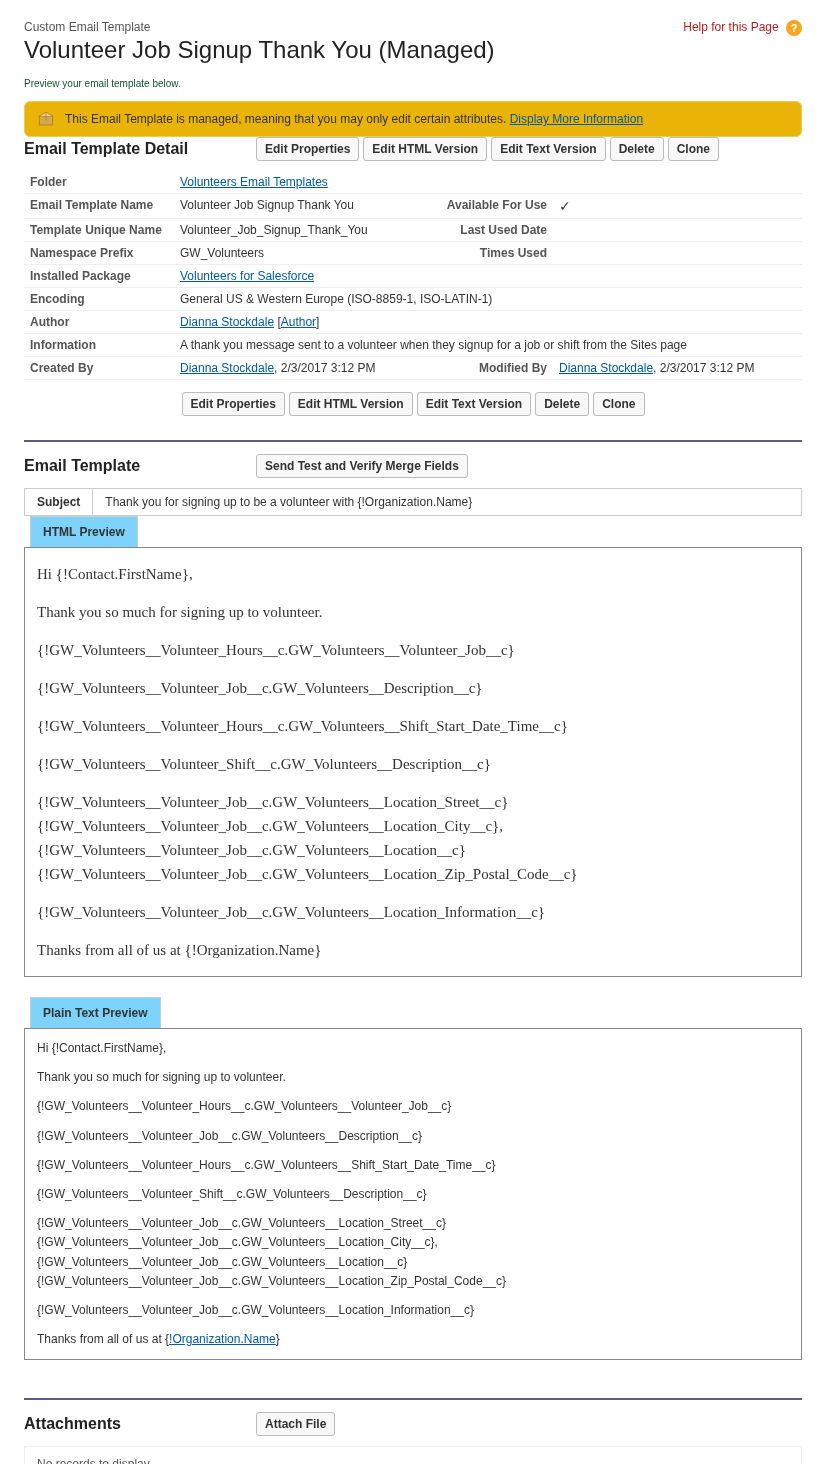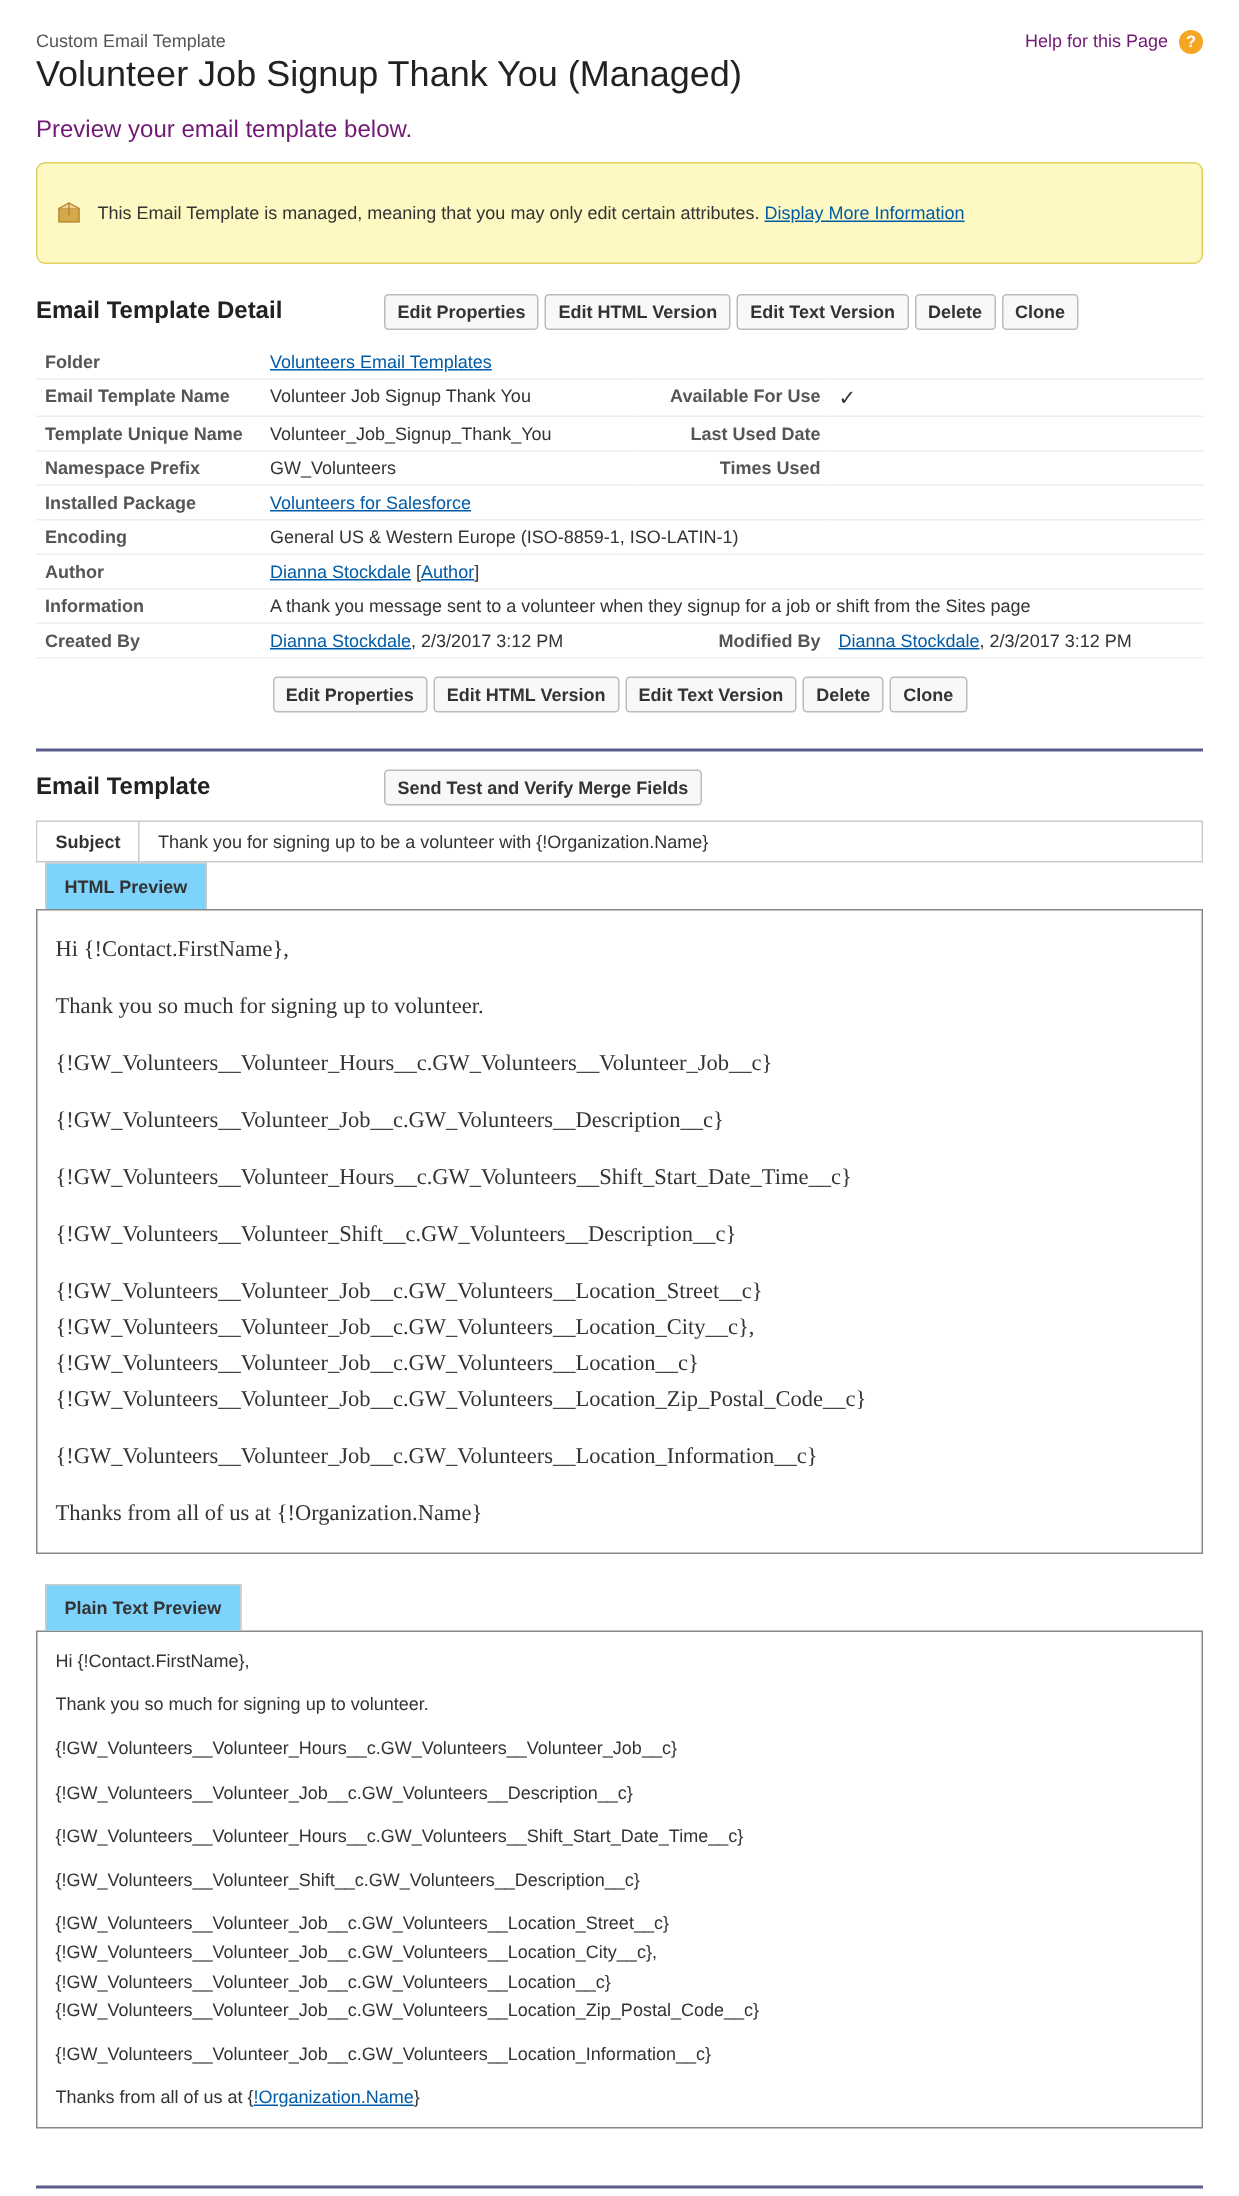--- a/index.html
+++ b/index.html
@@ -2,24 +2,24 @@
 <html><head>
 <meta charset="utf-8">
 <style>
 * { box-sizing: border-box; margin: 0; padding: 0; }
 body { font-family: Arial, Helvetica, sans-serif; font-size: 12px; color: #333; background: #f4f4f4; }
 .page { background: #fff; margin: 0 auto; width: 826px; padding: 20px 24px; }
 .header { position: relative; margin-bottom: 8px; }
 .breadcrumb { font-size: 12px; color: #555; }
 h1 { font-size: 24px; font-weight: normal; color: #222; margin-top: 2px; }
 .help-link { position: absolute; right: 0; top: 0; font-size: 12px; }
-.help-link a { color: #701a75; text-decoration: none; margin-top: 44px; }
+.help-link a { color: #b91c1c; text-decoration: none; margin-top: 44px; }
 .help-icon { display: inline-block; width: 16px; height: 16px; background: #f5a623; border-radius: 50%; color: #fff; text-align: center; line-height: 16px; font-weight: bold; font-size: 11px; vertical-align: middle; margin-left: 4px; }
-.preview-text { font-size: 16px; color: #701a75; margin: 14px 0 12px; }
-.info-box { background: #fef9c3; border: 1px solid #e0d060; border-radius: 6px; padding: 24px 12px; display: flex; align-items: center; gap: 10px; margin-bottom: 20px; }
+.preview-text { font-size: 10px; color: #14532d; margin: 14px 0 12px; }
+.info-box { background: #eab308; border: 1px solid #e0d060; border-radius: 6px; padding: 8px 12px; display: flex; align-items: center; gap: 10px; }
 .info-icon { width: 18px; height: 18px; flex-shrink: 0; }
 .info-box a { color: #015BA7; text-decoration: underline; }
 .section-head { display: flex; align-items: center; gap: 12px; margin-bottom: 10px; }
 .section-title { font-size: 16px; font-weight: bold; color: #222; flex: 0 0 auto; min-width: 220px; }
 .btn-row { display: flex; gap: 4px; flex-wrap: wrap; }
 .btn { background: #f8f8f8; border: 1px solid #bbb; border-radius: 3px; padding: 4px 8px; font-size: 12px; color: #333; cursor: pointer; font-weight: bold; }
 .detail-table { width: 100%; border-collapse: collapse; font-size: 12px; }
 .detail-table td { padding: 4px 6px; vertical-align: top; border-bottom: 1px solid #eee; }
 .detail-table .lbl { text-align: left; color: #555; font-weight: bold; width: 150px; white-space: nowrap; }
 .detail-table .lbl2 { text-align: right; color: #555; font-weight: bold; width: 130px; white-space: nowrap; }

